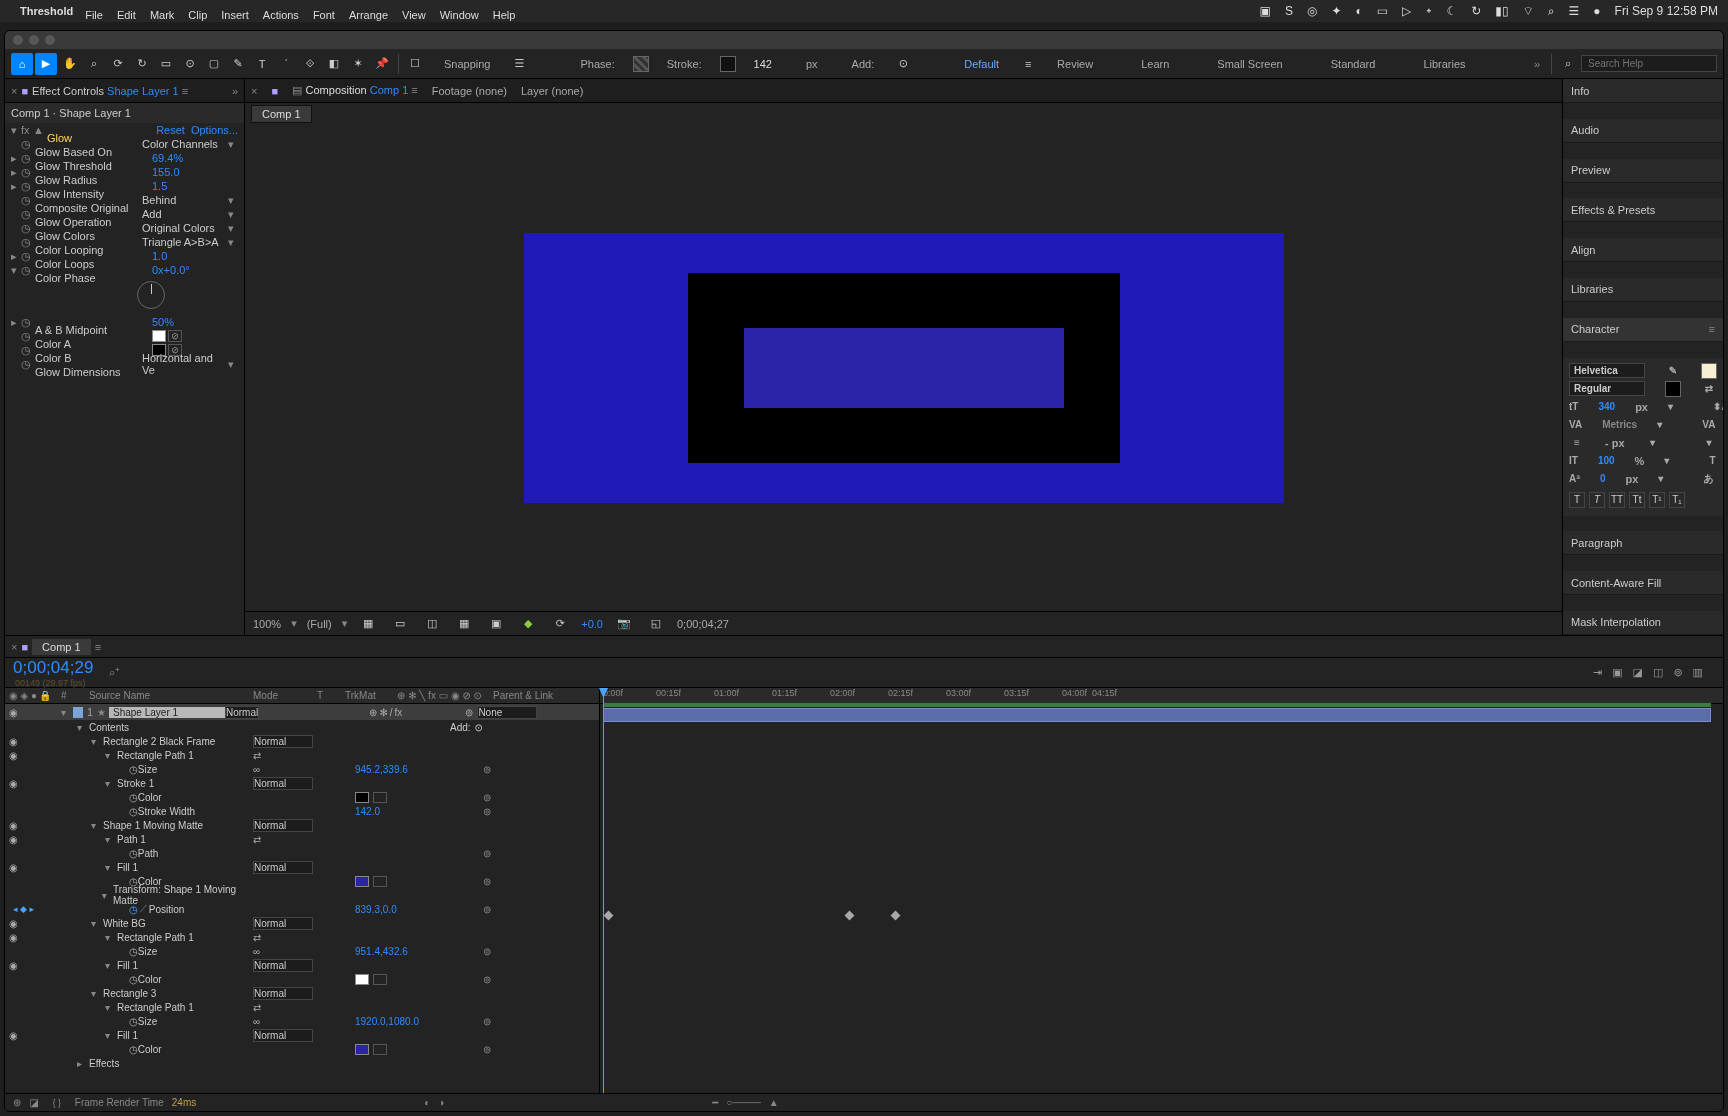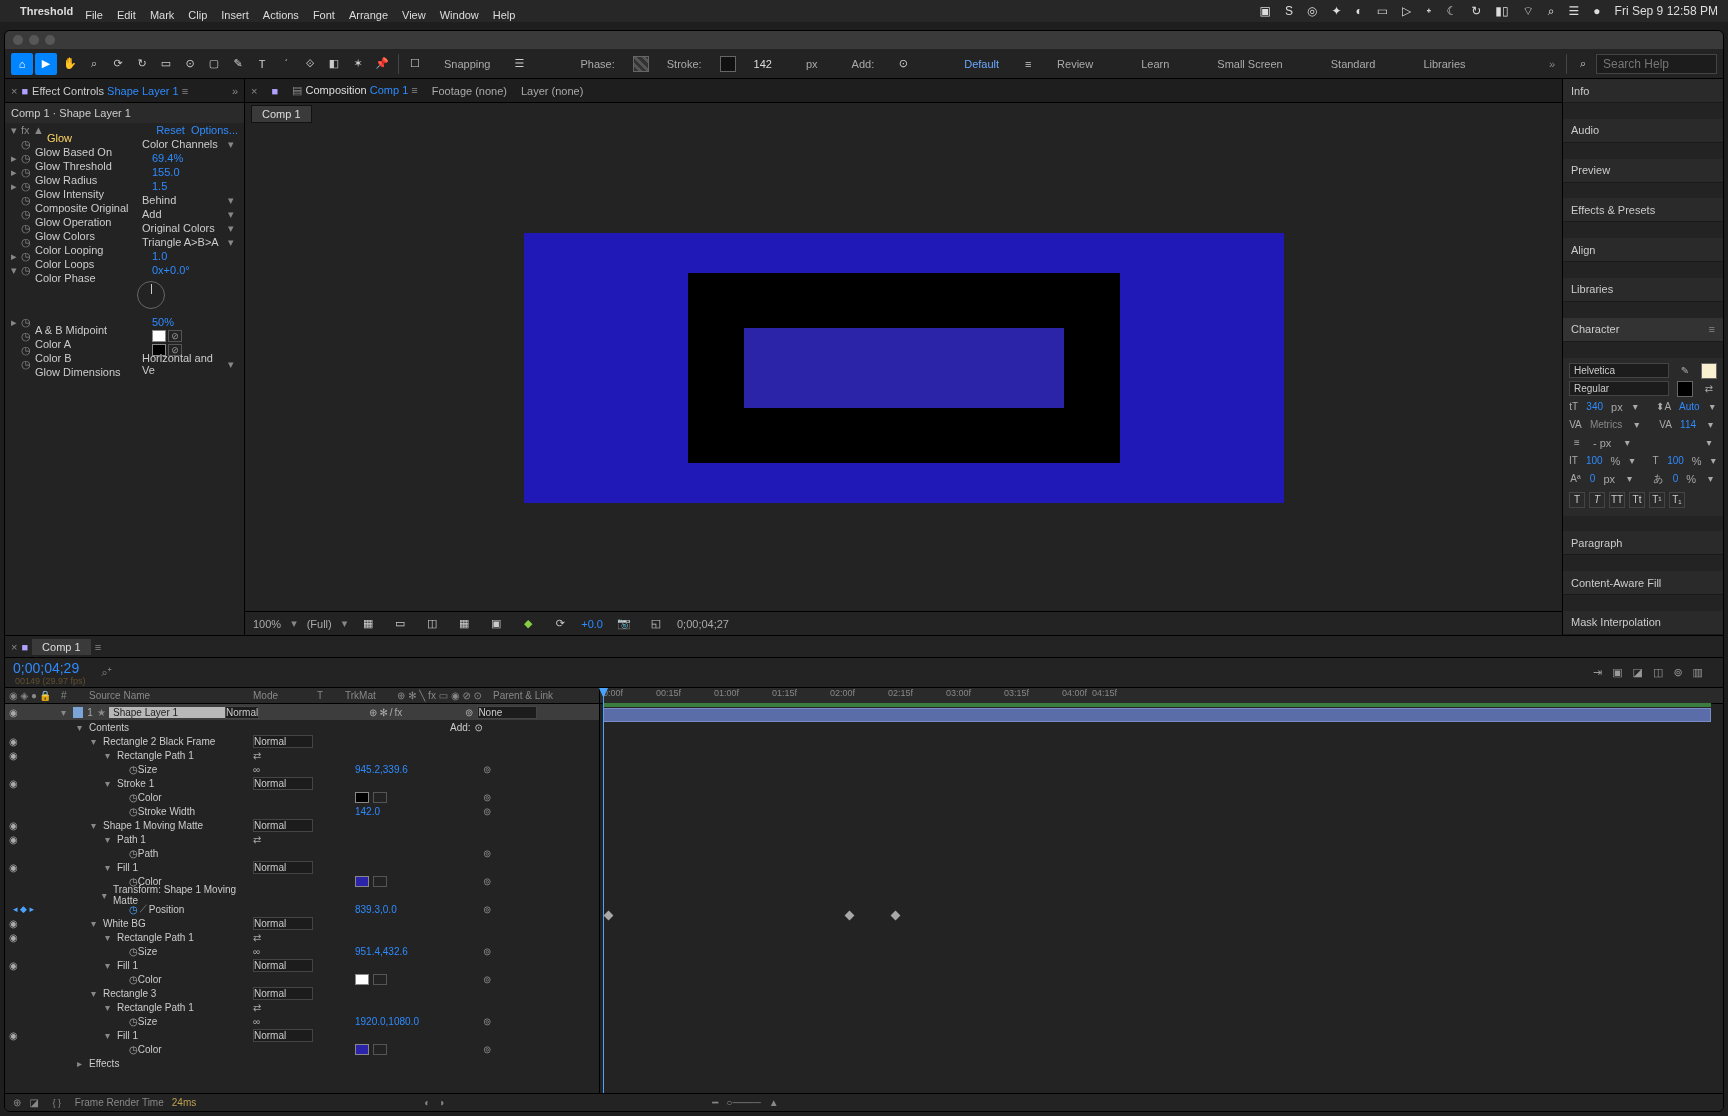--- a/index.html
+++ b/index.html
@@ -66,34 +66,34 @@
 .black-frame { width: 432px; height: 190px; background: #000; display: flex; align-items: center; justify-content: center; }
 .inner-matte { width: 320px; height: 80px; background: #2b24a8; }
 .viewer-footer { height: 24px; background: #232323; border-top: 1px solid #000; display: flex; align-items: center; padding: 0 8px; gap: 10px; color: #aaa; }
 .vf-val { color: #2e8bff; }
 
 
 .right-panels { background: #232323; display: flex; flex-direction: column; justify-content: space-between; }
 .rp-item { height: 24px; display: flex; align-items: center; padding: 0 8px; background: #2a2a2a; border-bottom: 1px solid #1a1a1a; color: #ccc; }
 .rp-item.active { background: #333; }
 .char-body { padding: 4px 6px; background: #2a2a2a; }
-.char-row { display: flex; align-items: center; gap: 8px; height: 18px; }
+.char-row { display: flex; align-items: center; gap: 20px; height: 18px; font-weight: bold; }
 .char-select { flex: 1; background: #1c1c1c; border: 1px solid #444; color: #ccc; padding: 1px 4px; font-size: 10px; }
 .char-sw { width: 16px; height: 16px; border: 1px solid #666; }
 .char-val { color: #2e8bff; font-size: 10px; }
 .char-ic { width: 16px; text-align: center; color: #aaa; font-size: 10px; }
 .type-style-row { display:flex; gap:4px; padding:4px 0; }
 .type-style-row .ts { width:16px; height:16px; border:1px solid #444; display:flex; align-items:center; justify-content:center; font-size:10px; color:#ccc;}
 
 
 .timeline { height: 476px; background: #1e1e1e; border-top: 1px solid #000; display: flex; flex-direction: column; }
 .tl-tabs { height: 22px; background: #232323; display: flex; align-items: center; padding: 0 6px; border-bottom: 1px solid #000; }
 .tl-tabs .tab { background: #3a3a3a; padding: 2px 10px; color: #ddd; }
 .tl-header { height: 30px; display: flex; align-items: center; padding: 0 8px; background: #232323; border-bottom: 1px solid #000; }
-.tc-display { color: #2e8bff; font-size: 14px; }
+.tc-display { color: #2e8bff; font-size: 17px; }
 .tc-sub { color: #615030; font-size: 9px; margin-left: 2px; }
 .tl-header .search-ic { margin-left: 16px; color: #888; }
 .tl-header-icons { margin-left: auto; display: flex; gap: 10px; color: #999; padding-right:12px;}
 
 .tl-body { flex: 1; display: flex; overflow: hidden; }
 .tl-left { width: 595px; background: #232323; border-right: 1px solid #000; display: flex; flex-direction: column; }
 .tl-colh { height: 16px; background: #2a2a2a; display: flex; align-items: center; font-size: 10px; color: #888; border-bottom: 1px solid #000; }
 .tl-colh .c-av { width: 56px; padding-left: 4px;}
 .tl-colh .c-num { width: 28px; }
 .tl-colh .c-name { width: 164px; }
@@ -132,21 +132,21 @@
 .time-ruler .tick { position: absolute; top: 0; font-size: 9px; color: #888; }
 .playhead { position: absolute; top: 0; bottom: 0; width: 1px; background: #4aa3ff; left: 3px; }
 .playhead::before { content:''; position:absolute; top:0; left:-4px; width:9px; height:10px; background:#4aa3ff; clip-path: polygon(0 0, 100% 0, 50% 100%); }
 .work-bar { position:absolute; top:15px; left:3px; right:12px; height:4px; background: #3a7d3f; }
 .layer-bar { position:absolute; top:20px; left:3px; right:12px; height:14px; background: #5a6da8; border: 1px solid #7a8dc8;}
 .kf { position:absolute; width:7px; height:7px; background:#a8a8a8; transform: rotate(45deg); }
 
 .tl-footer { height: 18px; background: #232323; border-top: 1px solid #000; display: flex; align-items: center; padding: 0 8px; font-size: 10px; color: #888; gap: 8px; }
 .tl-footer .ms { color: #c0a050; }
 
-.search-box { background: #1c1c1c; border: 1px solid #444; color: #ccc; padding: 2px 6px; width: 121px; font-size: 12px;}
+.search-box { background: #1c1c1c; border: 1px solid #444; color: #ccc; padding: 2px 6px; width: 136px; font-size: 10px;}
 
 .keynav { position:absolute; left:8px; display:flex; gap:3px; color:#4aa3ff; font-size:9px;}
 </style>
 </head>
 <body>
 
 <div class="menubar">
   <span class="apple"></span>
   <span class="app-name">Threshold</span>
   <span class="menu-item">File</span>

